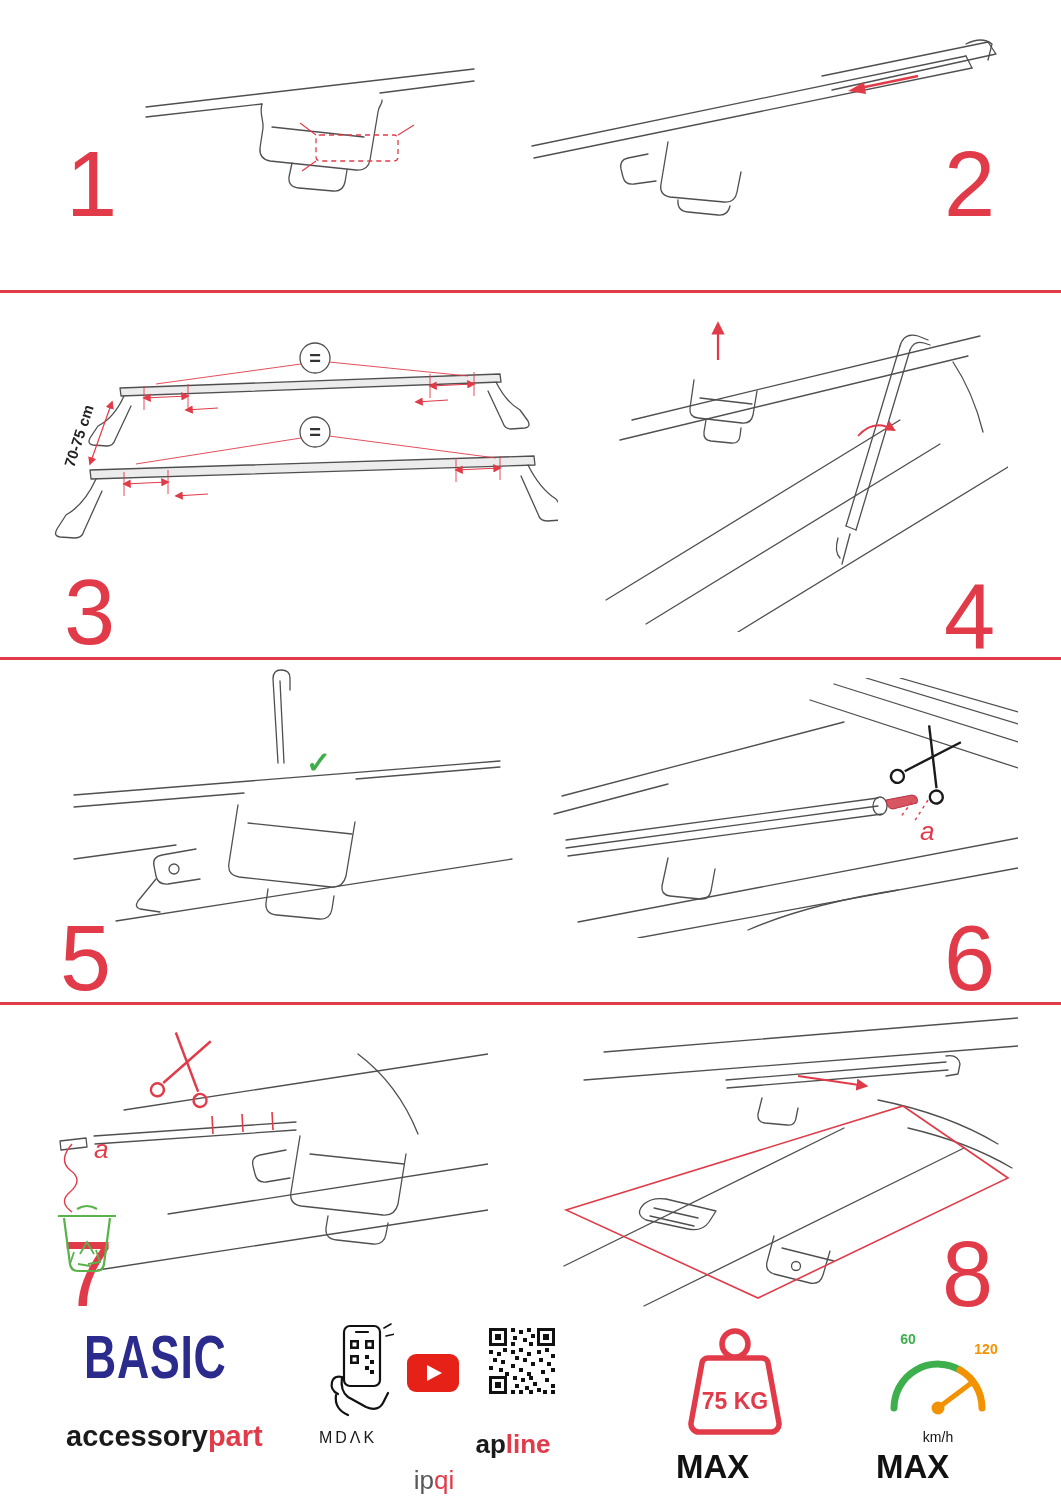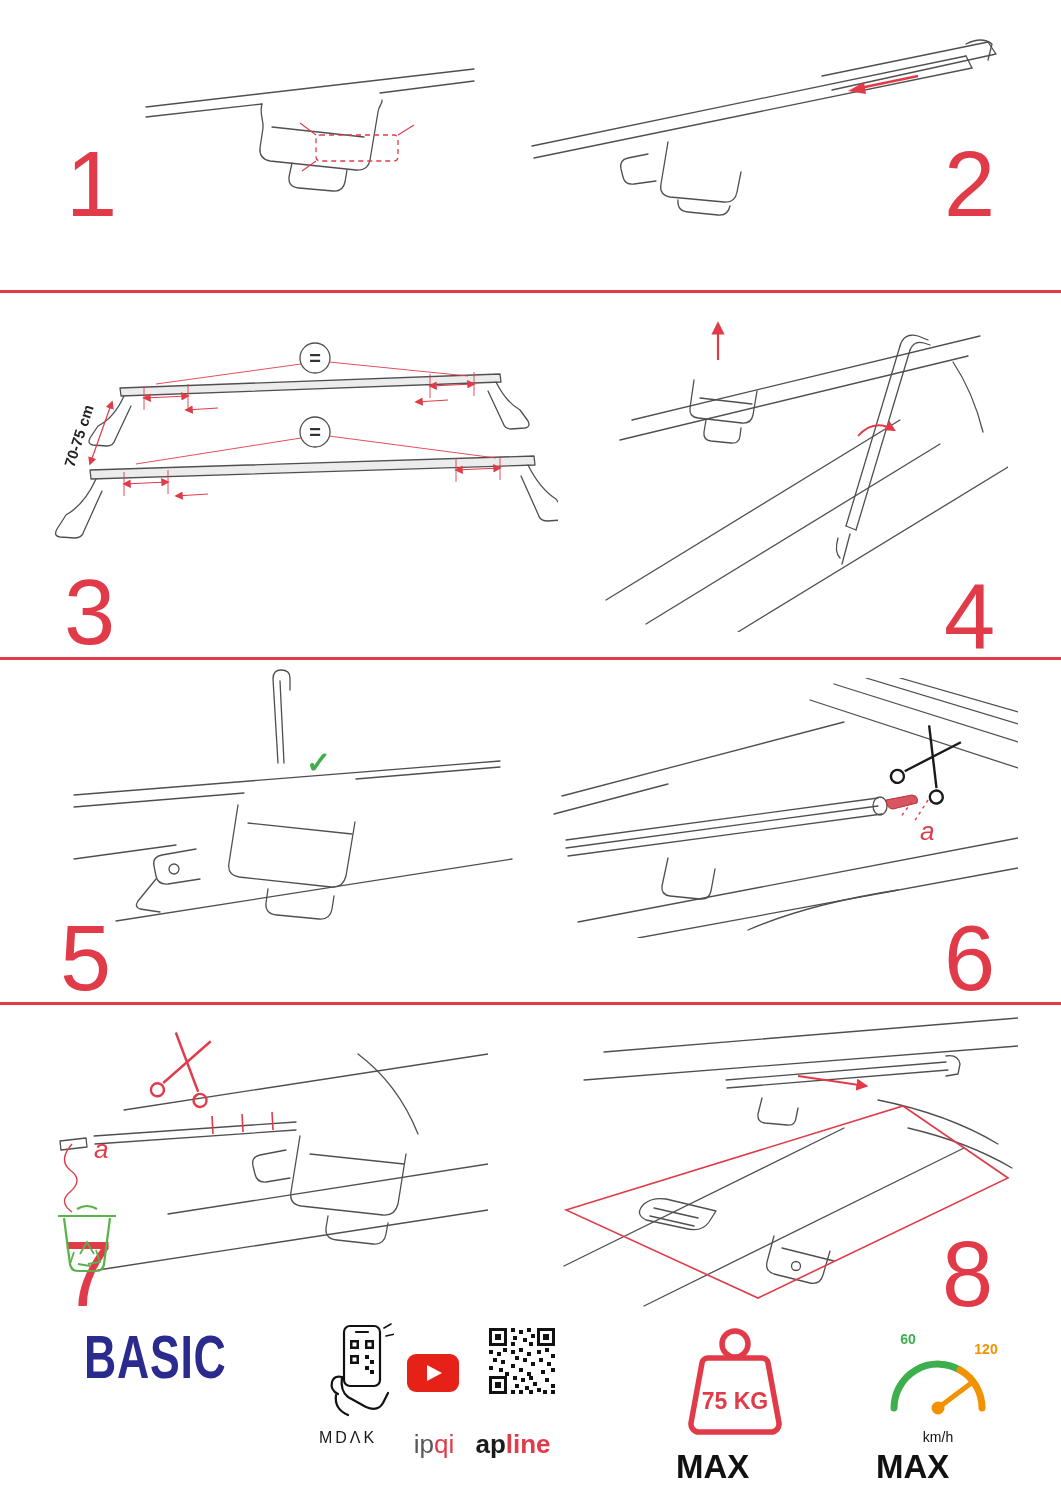--- a/index.html
+++ b/index.html
@@ -12,21 +12,21 @@
   .sketch { stroke:#4f4f4f; fill:none; stroke-width:1.3; stroke-linecap:round; stroke-linejoin:round; }
   svg text { font-family:"Liberation Sans", sans-serif; }
   .brand-title { position:absolute; left:84px; top:1326px; font-size:62px; font-weight:700;
                  color:#2b2b8e; letter-spacing:1px; transform:scaleX(.72); transform-origin:left top; line-height:1; }
   .brand-sub { position:absolute; left:66px; top:1420px; font-size:29px; font-weight:700; color:#1a1a1a; }
   .brand-sub .red { color:#e13b49; }
   .logo-label { position:absolute; text-align:center; font-size:26px; color:#1a1a1a; }
   .logo-label .red { color:#e13b49; }
   .logo-label .gray { color:#58585a; }
   .mdak { left:292px; top:1429px; width:112px; letter-spacing:3px; font-size:16px; }
-  .ipqi { left:400px; top:1429px; width:68px; }
+  .ipqi { left:400px; top:1465px; width:68px; }
   .apline { left:470px; top:1429px; width:86px; font-weight:700; }
   .max-label { position:absolute; font-size:33px; font-weight:700; color:#111; text-align:left; line-height:1; }
 </style>
 </head>
 <body>
 
 <div class="page">
 
   <div class="step-num" style="left:66px;top:138px;">1</div>
 
@@ -263,20 +263,21 @@
       <path d="M226 228 l-7 26 q-2 9 7 12 l36 9 q10 2 13 -8 l7 -24"></path>
       <path d="M234 240 l52 13"></path>
       <circle cx="248" cy="258" r="4.5"></circle>
     </g>
     <line x1="250" y1="68" x2="318" y2="78" stroke="#e13b49" stroke-width="2" marker-end="url(#ar8)"></line>
     <polygon points="18,202 355,98 460,170 210,290" fill="none" stroke="#e13b49" stroke-width="1.6"></polygon>
   </svg>
 
   <div class="brand-title">BASIC</div>
 
+  <div class="brand-sub"><span>accessory</span><span class="red">part</span></div>
 
   <svg class="illus" style="left:318px;top:1322px;" width="76" height="98" viewBox="0 0 76 98">
     <g stroke="#111" stroke-width="2.2" fill="none" stroke-linecap="round" stroke-linejoin="round">
       <rect x="26" y="4" width="36" height="60" rx="6"></rect>
       <path d="M38 10 h12"></path>
       <path d="M20 72 q-8 -4 -6 -12 q2 -7 10 -5"></path>
       <path d="M24 55 q-2 14 6 20 l18 10 q12 5 17 -4 l5 -10"></path>
       <path d="M30 93 q-14 -6 -12 -20"></path>
       <path d="M66 6 l7 -4 M68 14 l9 -2" stroke-width="1.6"></path>
     </g>

